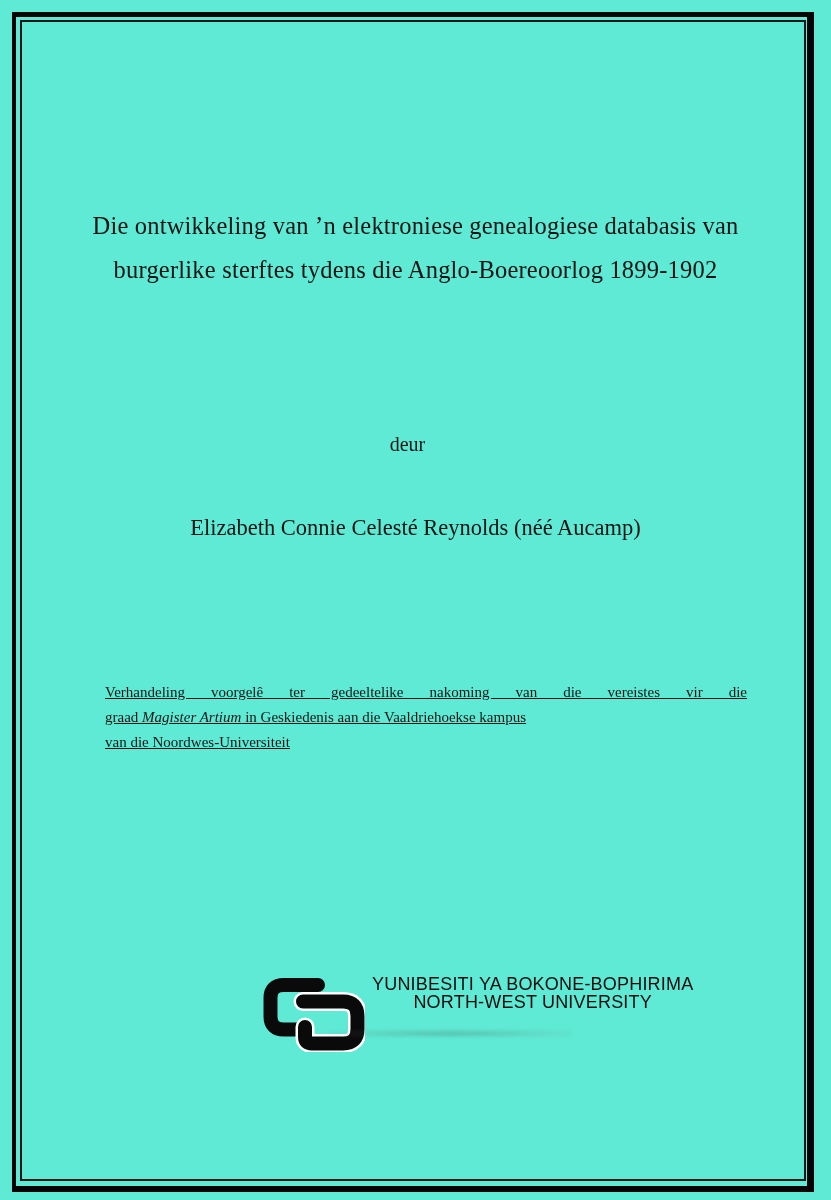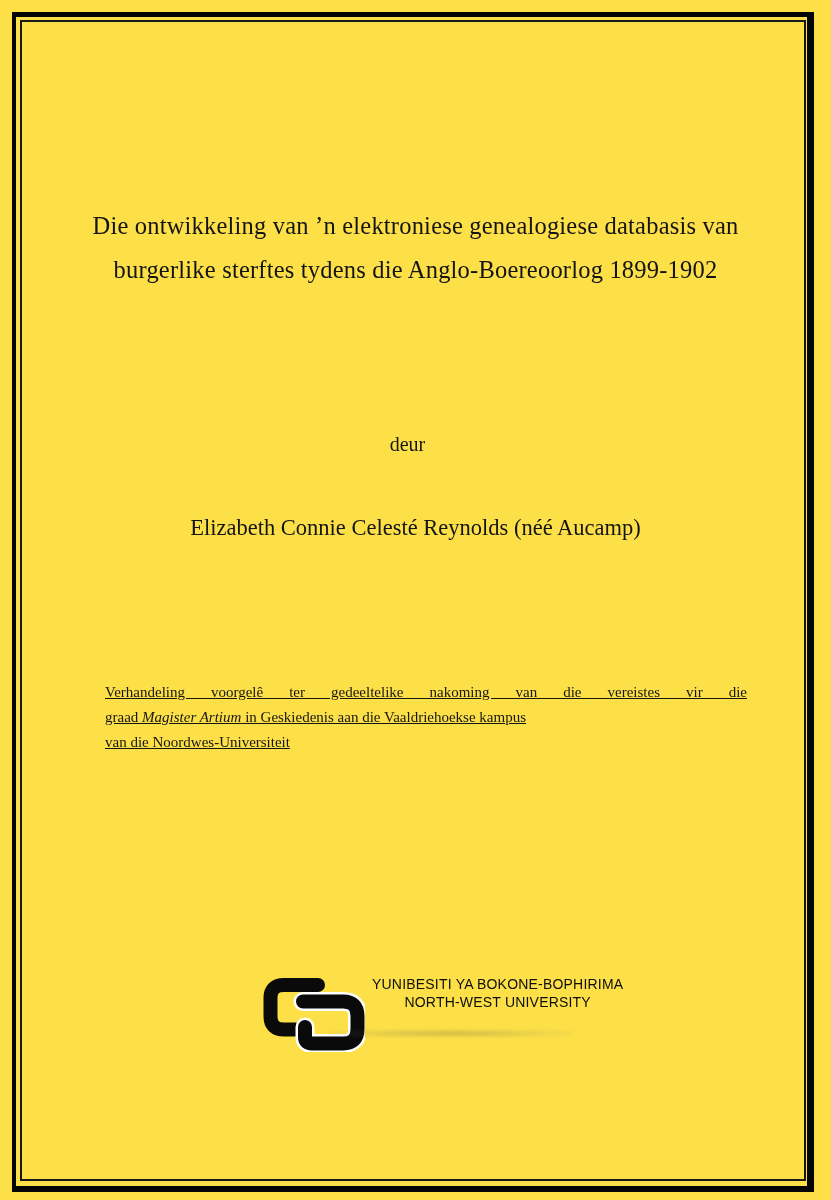--- a/index.html
+++ b/index.html
@@ -4,21 +4,21 @@
 <style>
   html, body {
     margin: 0;
     padding: 0;
     background: #ffffff;
   }
   .page {
     position: relative;
     width: 831px;
     height: 1200px;
-    background: #fde047;
+    background: #5eead4;
     overflow: hidden;
     font-family: "Liberation Serif", serif;
     color: #1a1a1a;
   }
   
   .border-outer {
     position: absolute;
     left: 12px; top: 12px; right: 17px; bottom: 8px;
     border-top: 5px solid #050505;
     border-left: 4px solid #050505;
@@ -86,21 +86,21 @@
   }
   .logo-mark {
     flex: 0 0 auto;
     margin-top: 2px;
   }
   .logo-text {
     margin-left: 7px;
     margin-top: 1px;
     text-align: center;
     font-family: "Liberation Sans", sans-serif;
-    font-size: 14px;
+    font-size: 18px;
     line-height: 17.5px;
     letter-spacing: 0.2px;
     color: #0e0e0e;
     white-space: nowrap;
   }
   .scan-smudge {
     position: absolute;
     left: 328px; top: 1029px;
     width: 244px; height: 9px;
     background: radial-gradient(ellipse at center, rgba(60,60,60,0.22), rgba(120,120,120,0.08) 60%, rgba(255,255,255,0) 100%);

